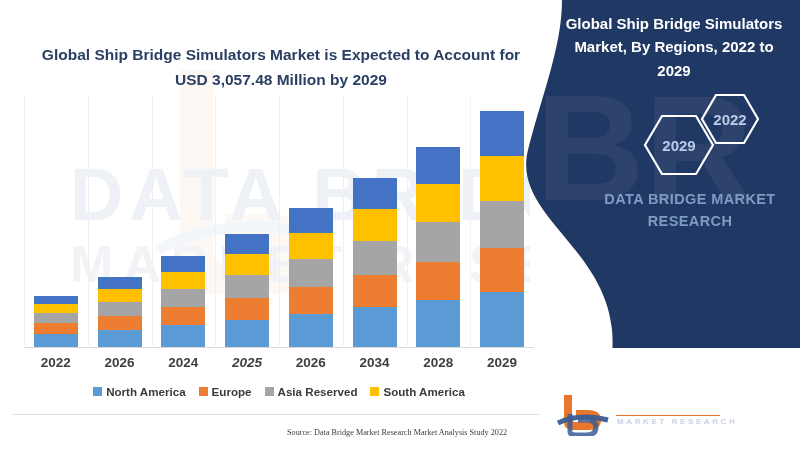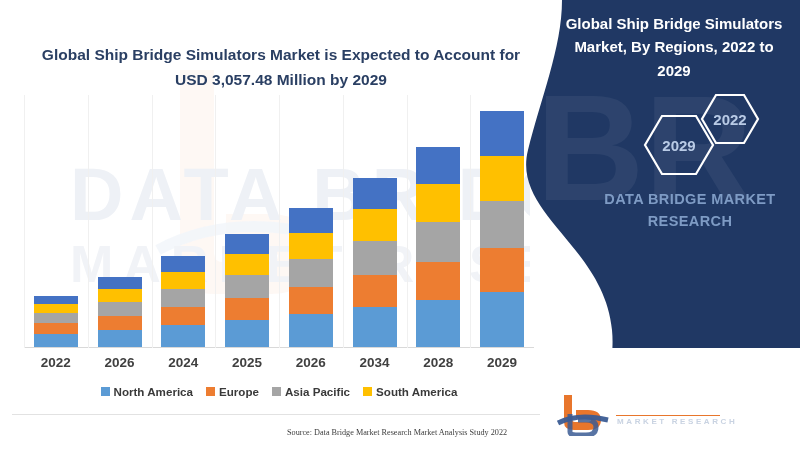--- a/index.html
+++ b/index.html
@@ -194,39 +194,39 @@
           <div class="seg" title="South America 2029" style="height: 45px; background: rgb(255, 192, 0);"></div>
           <div class="seg" title="Middle East and Africa 2029" style="height: 45px; background: rgb(68, 114, 196);"></div>
         </div>
       </div>
   </div>
 
   <div class="xlabels" id="xlabels">
       <div class="xlab" style="left: 1.875px;">2022</div>
       <div class="xlab" style="left: 65.625px;">2026</div>
       <div class="xlab" style="left: 129.375px;">2024</div>
-      <div class="xlab" style="left: 193.125px;">2025</div>
+      <div class="xlab" style="left: 193.125px; font-style: italic;">2025</div>
       <div class="xlab" style="left: 256.875px;">2026</div>
       <div class="xlab" style="left: 320.625px;">2034</div>
       <div class="xlab" style="left: 384.375px;">2028</div>
       <div class="xlab" style="left: 448.125px;">2029</div>
     </div>
 
   <div class="legend" id="legend">
       <div class="leg-item">
         <span class="leg-sw" style="background: rgb(91, 155, 213);"></span>
         <span class="leg-lb">North America</span>
       </div>
       <div class="leg-item">
         <span class="leg-sw" style="background: rgb(237, 125, 49);"></span>
         <span class="leg-lb">Europe</span>
       </div>
       <div class="leg-item">
         <span class="leg-sw" style="background: rgb(165, 165, 165);"></span>
-        <span class="leg-lb">Asia Pacific</span>
+        <span class="leg-lb">Asia Reserved</span>
       </div>
       <div class="leg-item">
         <span class="leg-sw" style="background: rgb(255, 192, 0);"></span>
         <span class="leg-lb">South America</span>
       </div>
     </div>
 
   <div class="foot-rule"></div>
   <div class="foot-right">Source: Data Bridge Market Research Market Analysis Study 2022</div>
 

